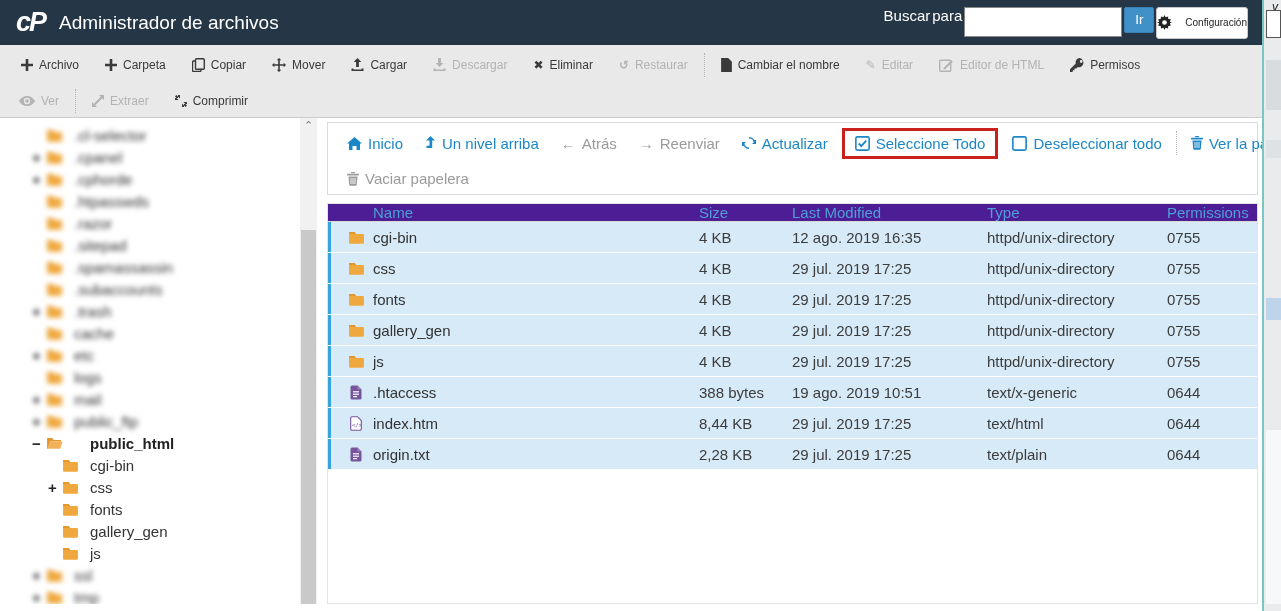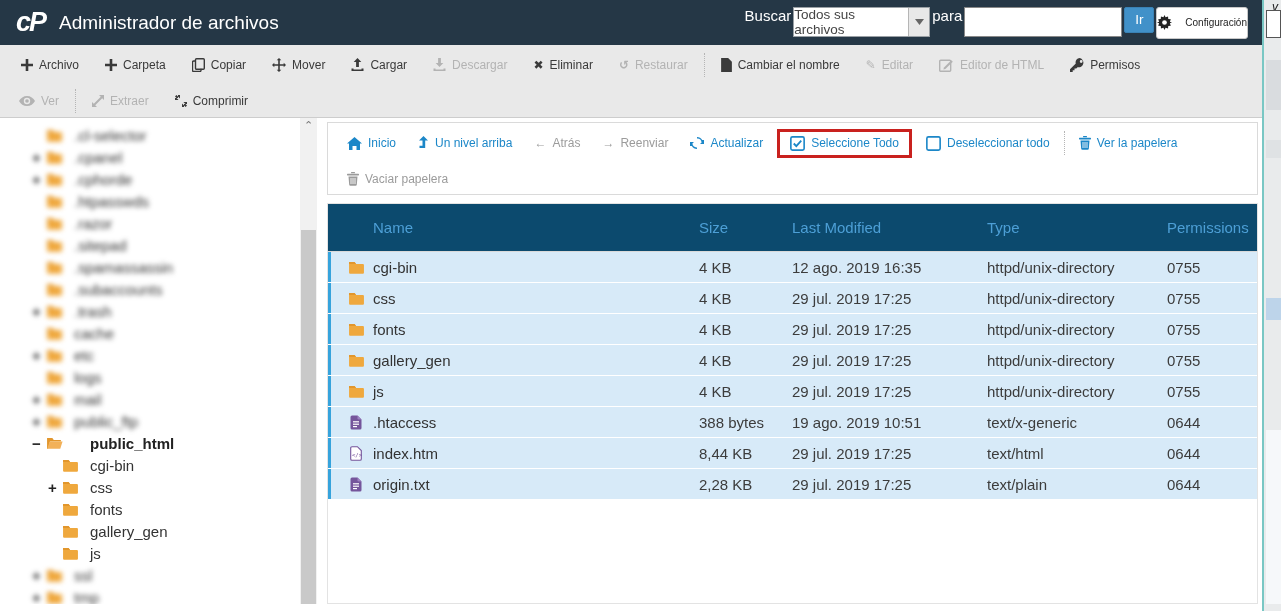--- a/index.html
+++ b/index.html
@@ -43,28 +43,28 @@
   .side-scroll { position:absolute; left:300px; top:118px; width:17px; height:486px; background:#f1f1f1; }
   .side-scroll .sarrow { display:block; text-align:center; color:#777; font-size:11px; line-height:14px; cursor:pointer; }
   .sthumb { position:absolute; left:1px; top:112px; width:15px; height:374px; background:#c9c9c9; cursor:pointer; }
 
   
   .panel { position:absolute; left:327px; top:122px; width:931px; height:482px; display:flex; flex-direction:column; }
   .navbox { border:1px solid #dadada; background:#fff; }
   .nav-row { display:flex; align-items:center; white-space:nowrap; }
   #nav-row1 { height:40px; padding-left:8px; }
   #nav-row2 { height:31px; padding-left:8px; }
-  .nbtn { display:inline-flex; align-items:center; padding:0 11px; font-size:12px; cursor:pointer; }
+  .nbtn { display:inline-flex; align-items:center; padding:0 11px; font-size:15px; cursor:pointer; }
   .nbtn.active { color:var(--link_blue); }
   .nbtn.dis { color:#9b9b9b; cursor:default; }
   .hl { display:inline-flex; border:3px solid var(--annotation); padding:4px 2px; margin:0 3px; }
   .hl .nbtn { padding:0 8px; }
 
   .tablebox { margin-top:8px; flex:1; border:1px solid #e3e3e3; background:#fff; overflow:hidden; }
-  .thead { height:48px; background:#0c4a6e; border-bottom:1px solid #d9d9d9; display:grid; grid-template-columns:34px 326px 93px 195px 180px 1fr; align-items:center; padding-left:11px; }
+  .thead { height:18px; background:#4c1d95; border-bottom:1px solid #d9d9d9; display:grid; grid-template-columns:34px 326px 93px 195px 180px 1fr; align-items:center; padding-left:11px; }
   .hcell { font-size:15px; color:var(--table_head_blue); cursor:pointer; }
   .frow { height:30px; margin-bottom:1px; display:grid; grid-template-columns:34px 326px 93px 195px 180px 1fr; align-items:center; padding-left:8px; cursor:pointer; background:#fff; }
   .frow.sel { background:var(--row_selected); border-left:3px solid var(--row_border); }
   .cell { font-size:15px; color:#3c3c3c; }
   .cell.name { color:#333; }
 
   
   .ic { display:inline-flex; align-items:center; justify-content:center; margin-right:6px; line-height:1; }
   .ic svg { display:block; }
   .frow .ic, .thead .ic { margin-right:0; }
@@ -80,28 +80,20 @@
 <div class="screen">
   <div class="app">
 
     <header>
       <div class="brand">
         <span class="logo">cP</span>
         <span class="title">Administrador de archivos</span>
       </div>
       <div class="searchbar">
         <span>Buscar</span>
-        <div class="scope-select">
-          <span class="sval">Todos sus archivos</span>
-          <span class="arrow">
-              <svg width="9" height="6" viewBox="0 0 9 6">
-                <path d="M0 0h9L4.5 6z" fill="#666"></path>
-              </svg>
-            </span>
-        </div>
         <span>para</span>
         <input class="sinput" style="">
         <button class="go">Ir</button>
         <button class="config">
           <span class="ic">
               <svg width="15" height="15" viewBox="0 0 14 14">
                 <path fill="#222" d="M7 0l1 2.2 2.3-.9.2 2.4 2.4.2-.9 2.3L14 7l-2 .8.9 2.3-2.4.2-.2 2.4-2.3-.9L7 14 6 11.8l-2.3.9-.2-2.4-2.4-.2.9-2.3L0 7l2-.8-.9-2.3 2.4-.2.2-2.4 2.3.9z"></path>
                 <circle cx="7" cy="7" r="2.2" fill="#fff"></circle>
               </svg>
             </span>

